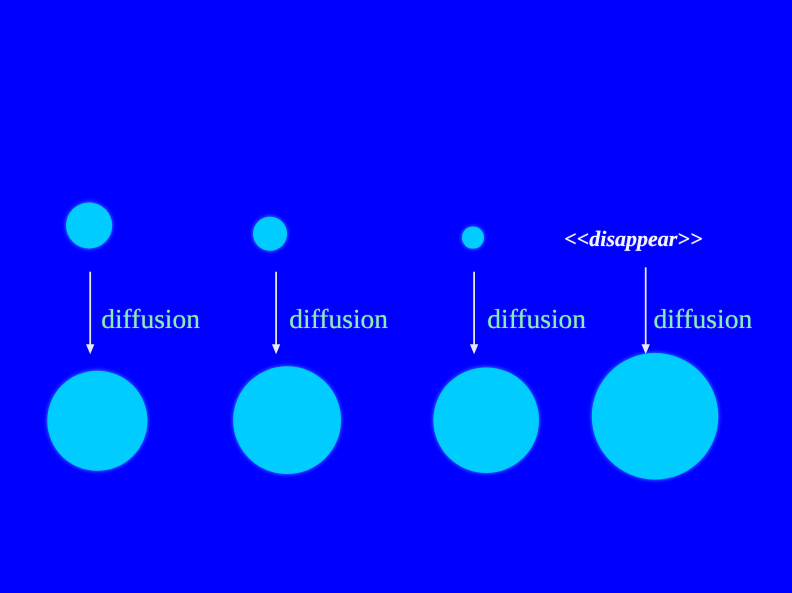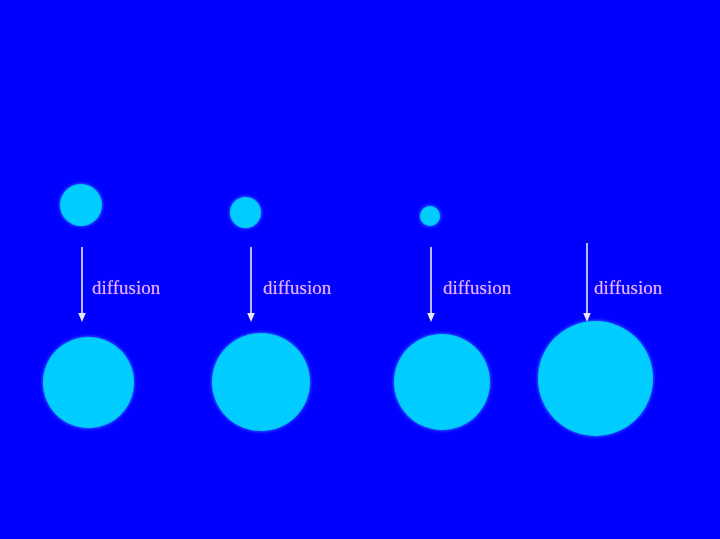--- a/index.html
+++ b/index.html
@@ -43,22 +43,22 @@
   .arrow {
     position: absolute;
   }
   .arrow svg {
     display: block;
     overflow: visible;
   }
   .diffusion-label {
     position: absolute;
     font-family: "Liberation Serif", "DejaVu Serif", serif;
-    font-size: 19px;
-    color: #f0abfc;
+    font-size: 25px;
+    color: #86efac;
     white-space: nowrap;
     line-height: 1;
     text-shadow: 0 0 1px rgba(200,215,255,0.6);
   }
   #disappear-label {
     position: absolute;
     left: 513px;
     top: 208px;
     font-family: "Liberation Serif", "DejaVu Serif", serif;
     font-style: italic;
@@ -108,20 +108,21 @@
     <svg width="14" height="76" viewBox="0 0 14 76">
       <line x1="7" y1="0" x2="7" y2="68" stroke="#e8e8f5" stroke-width="1.6"></line>
       <polygon points="3.2,66 10.8,66 7,75" fill="#e8e8f5"></polygon>
     </svg>
   </div>
 
   <div class="diffusion-label" style="left:443px; top:278px;">diffusion</div>
 
   <div class="particle" style="left:394px; top:334px; width:96px; height:96px;"></div>
 
+  <div id="disappear-label">&lt;&lt;disappear&gt;&gt;</div>
 
   <div class="arrow" style="left:580px; top:243px; width:14px; height:80px;">
     <svg width="14" height="80" viewBox="0 0 14 80">
       <line x1="7" y1="0" x2="7" y2="72" stroke="#e8e8f5" stroke-width="1.6"></line>
       <polygon points="3.2,70 10.8,70 7,79" fill="#e8e8f5"></polygon>
     </svg>
   </div>
 
   <div class="diffusion-label" style="left:594px; top:278px;">diffusion</div>
 

